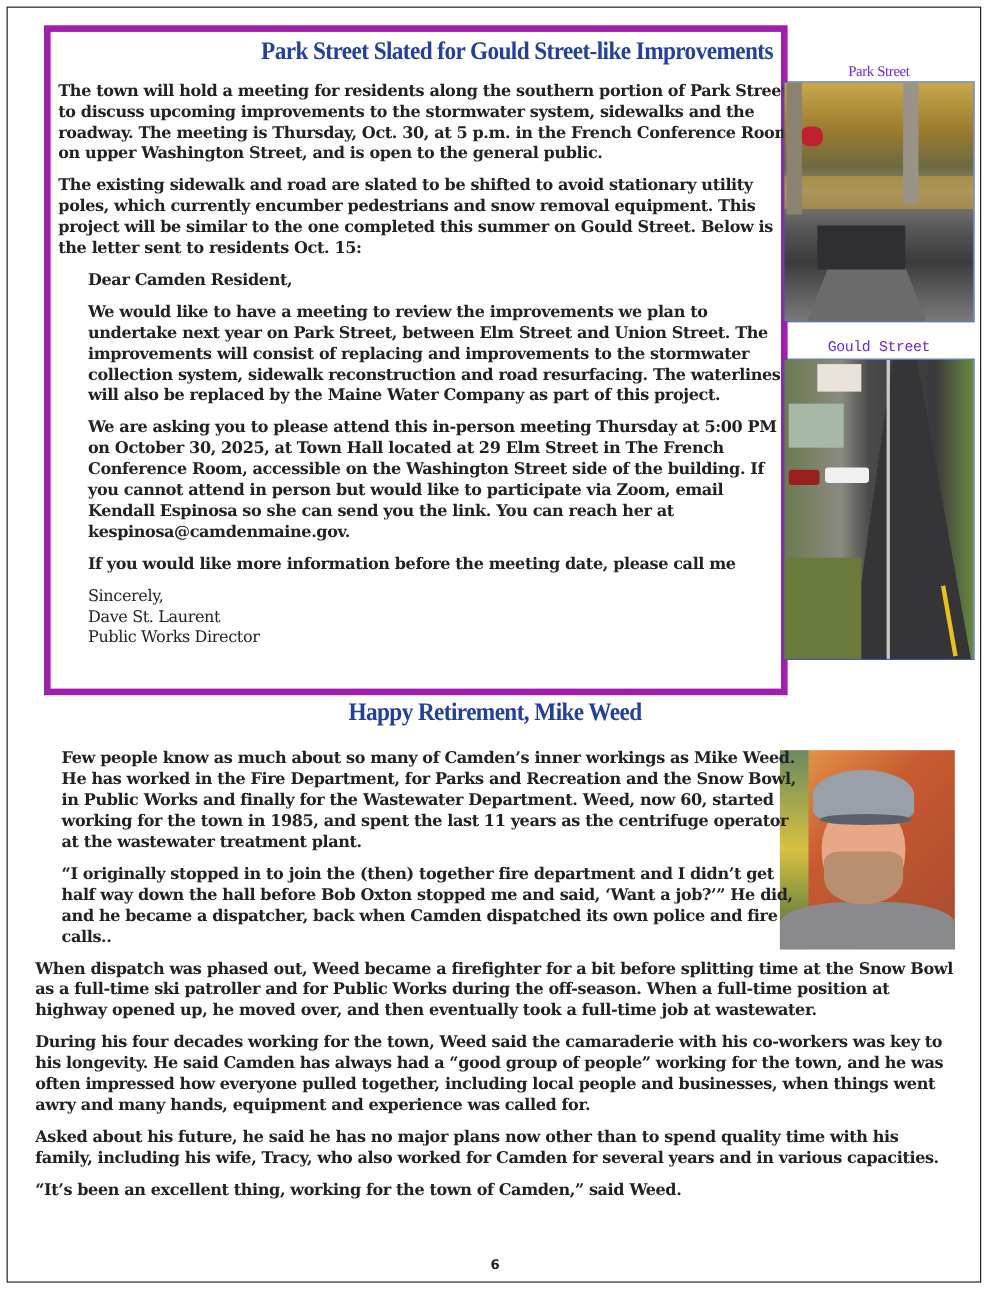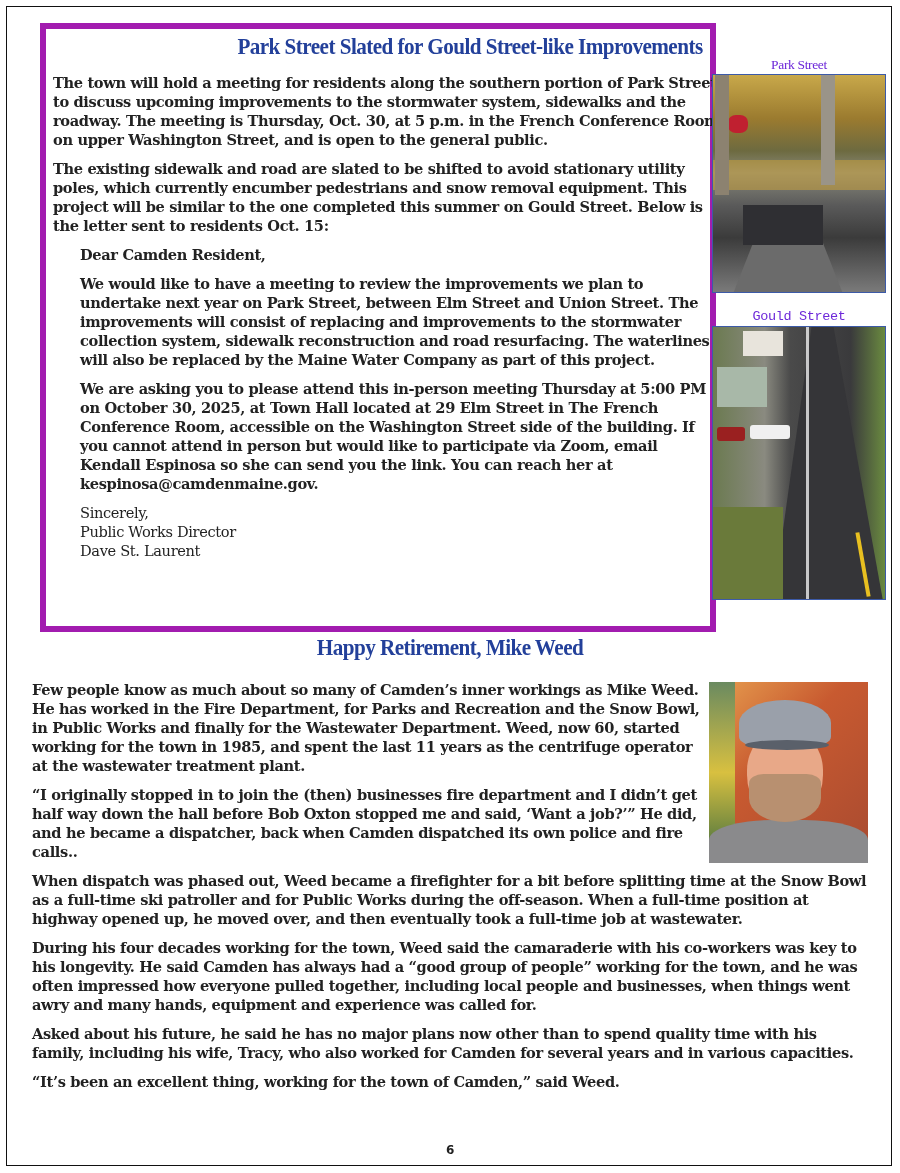--- a/index.html
+++ b/index.html
@@ -61,21 +61,21 @@
     .gould-photo .road { position:absolute; left:60px; top:0; width:110px; height:274px; background:#353538; clip-path: polygon(35% 0, 55% 0, 100% 100%, 0 100%); }
     .gould-photo .line { position:absolute; left:93px; top:0; width:3px; height:274px; background:#eee; opacity:0.8; }
     .gould-photo .yl { position:absolute; left:148px; top:205px; width:4px; height:65px; background:#e8c020; transform: rotate(-10deg); }
     .gould-photo .house { position:absolute; left:4px; top:40px; width:50px; height:40px; background:#a8b8a8; }
     .gould-photo .house2 { position:absolute; left:30px; top:4px; width:40px; height:25px; background:#e8e4dc; }
     .gould-photo .car1 { position:absolute; left:4px; top:100px; width:28px; height:14px; background:#9a2020; border-radius:3px; }
     .gould-photo .car2 { position:absolute; left:37px; top:98px; width:40px; height:14px; background:#f0f0f0; border-radius:3px; }
     .gould-photo .grass { position:absolute; left:0; top:180px; width:70px; height:94px; background:#6a7a3a; }
     .sec2-heading { position:absolute; left:0; width:900px; top:638px; }
     .sec2 { position:absolute; left:32px; top:680px; width:836px; }
-    .sec2 .narrow { width: 670px; }
+    .sec2 .narrow { width: 670px; margin-left: 24px; }
     .portrait {
       position: absolute; left: 709px; top: 682px; width: 159px; height: 181px;
       background: linear-gradient(135deg, #e8a050 0%, #c85a30 40%, #a84a30 100%);
       overflow: hidden;
     }
     .portrait .sign { position:absolute; left:0; top:0; width:26px; height:181px; background: linear-gradient(180deg,#6a8a60,#d8c040,#3a6a40); }
     .portrait .face { position:absolute; left:38px; top:48px; width:76px; height:90px; background:#e8a888; border-radius:45% 45% 50% 50%; }
     .portrait .beard { position:absolute; left:40px; top:92px; width:72px; height:48px; background:#b89070; border-radius: 20% 20% 50% 50%; }
     .portrait .cap-hat { position:absolute; left:30px; top:18px; width:92px; height:46px; background:#9aa0aa; border-radius:50% 50% 20% 20%; }
     .portrait .brim { position:absolute; left:36px; top:58px; width:84px; height:10px; background:#5a606a; border-radius:50%; }
@@ -96,24 +96,25 @@
     <h1 class="heading">Park Street Slated for Gould Street-like Improvements</h1>
 
     <div class="col">
       <p>The town will hold a meeting for residents along the southern portion of Park Street to discuss upcoming improvements to the stormwater system, sidewalks and the roadway. The meeting is Thursday, Oct. 30, at 5 p.m. in the French Conference Room on upper Washington Street, and is open to the general public.</p>
       <p>The existing sidewalk and road are slated to be shifted to avoid stationary utility poles, which currently encumber pedestrians and snow removal equipment. This project will be similar to the one completed this summer on Gould Street. Below is the letter sent to residents Oct. 15:</p>
 
       <div class="letter">
         <p>Dear Camden Resident,</p>
         <p>We would like to have a meeting to review the improvements we plan to undertake next year on Park Street, between Elm Street and Union Street. The improvements will consist of replacing and improvements to the stormwater collection system, sidewalk reconstruction and road resurfacing. The waterlines will also be replaced by the Maine Water Company as part of this project.</p>
         <p>We are asking you to please attend this in-person meeting Thursday at 5:00 PM on October 30, 2025, at Town Hall located at 29 Elm Street in The French Conference Room, accessible on the Washington Street side of the building. If you cannot attend in person but would like to participate via Zoom, email Kendall Espinosa so she can send you the link. You can reach her at kespinosa@camdenmaine.gov.</p>
+        <p>If you would like more information before the meeting date, please call me</p>
         <div>
           <div>Sincerely,</div>
+          <div>Dave St. Laurent</div>
           <div>Public Works Director</div>
-          <div>Dave St. Laurent</div>
         </div>
       </div>
     </div>
 
     <div class="side">
       <div class="cap">Park Street</div>
       <div class="photo park-photo">
         <div class="leaves"></div>
         <div class="red"></div>
         <div class="trunk1"></div>
@@ -141,21 +142,21 @@
     <div class="sign"></div>
     <div class="shirt"></div>
     <div class="face"></div>
     <div class="beard"></div>
     <div class="cap-hat"></div>
     <div class="brim"></div>
   </div>
 
   <div class="sec2">
     <p class="narrow">Few people know as much about so many of Camden’s inner workings as Mike Weed. He has worked in the Fire Department, for Parks and Recreation and the Snow Bowl, in Public Works and finally for the Wastewater Department. Weed, now 60, started working for the town in 1985, and spent the last 11 years as the centrifuge operator at the wastewater treatment plant.</p>
-    <p class="narrow">“I originally stopped in to join the (then) businesses fire department and I didn’t get half way down the hall before Bob Oxton stopped me and said, ‘Want a job?’” He did, and he became a dispatcher, back when Camden dispatched its own police and fire calls..</p>
+    <p class="narrow">“I originally stopped in to join the (then) together fire department and I didn’t get half way down the hall before Bob Oxton stopped me and said, ‘Want a job?’” He did, and he became a dispatcher, back when Camden dispatched its own police and fire calls..</p>
     <p>When dispatch was phased out, Weed became a firefighter for a bit before splitting time at the Snow Bowl as a full-time ski patroller and for Public Works during the off-season. When a full-time position at highway opened up, he moved over, and then eventually took a full-time job at wastewater.</p>
     <p>During his four decades working for the town, Weed said the camaraderie with his co-workers was key to his longevity. He said Camden has always had a “good group of people” working for the town, and he was often impressed how everyone pulled together, including local people and businesses, when things went awry and many hands, equipment and experience was called for.</p>
     <p>Asked about his future, he said he has no major plans now other than to spend quality time with his family, including his wife, Tracy, who also worked for Camden for several years and in various capacities.</p>
     <p>“It’s been an excellent thing, working for the town of Camden,” said Weed.</p>
   </div>
 
   <div class="pagenum">6</div>
 </div>
 
 </body></html>

